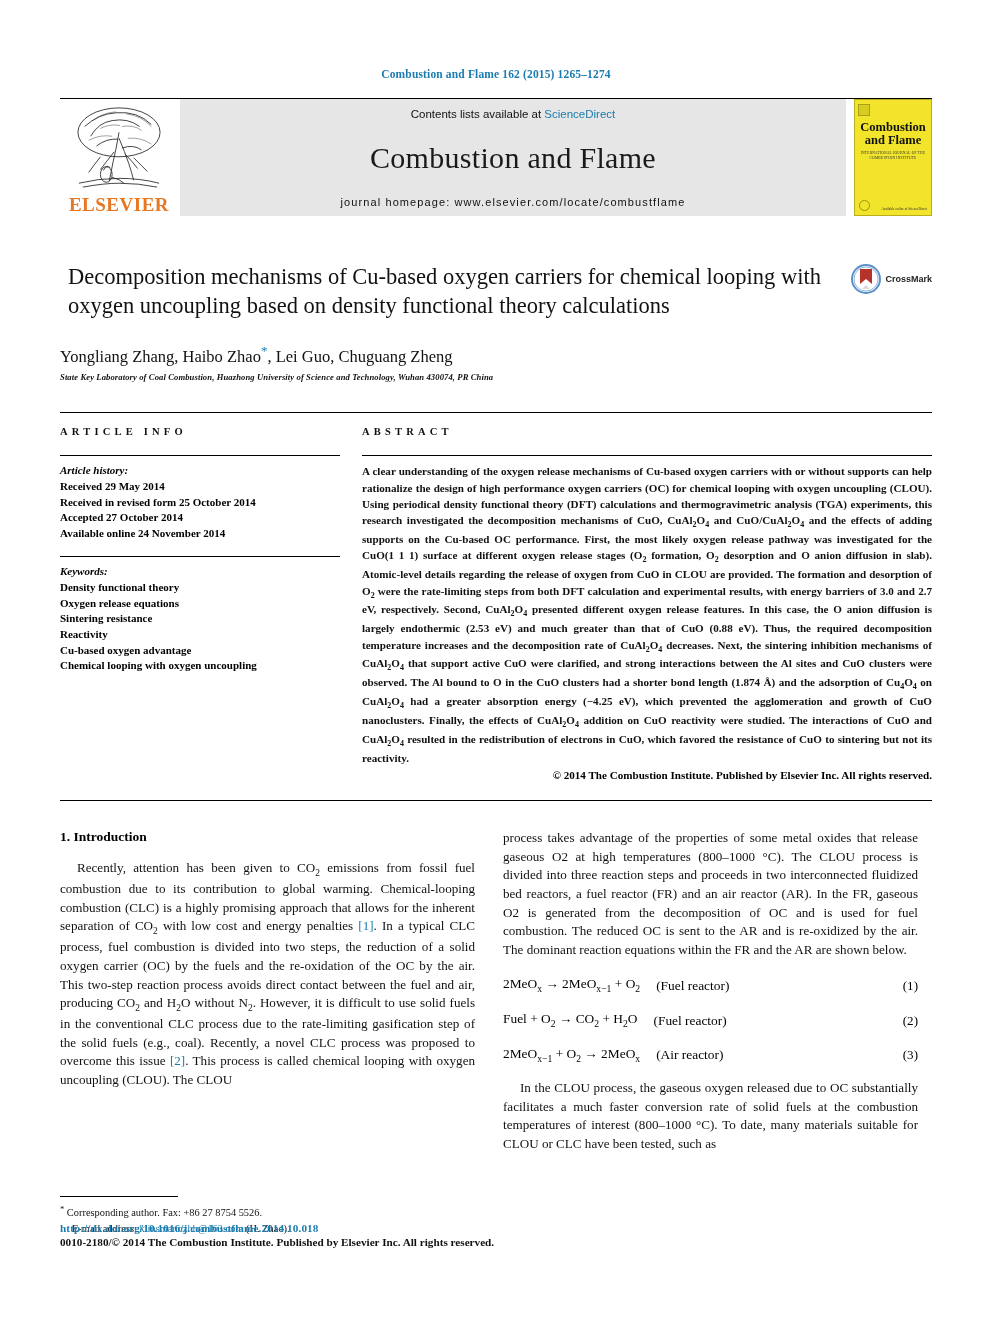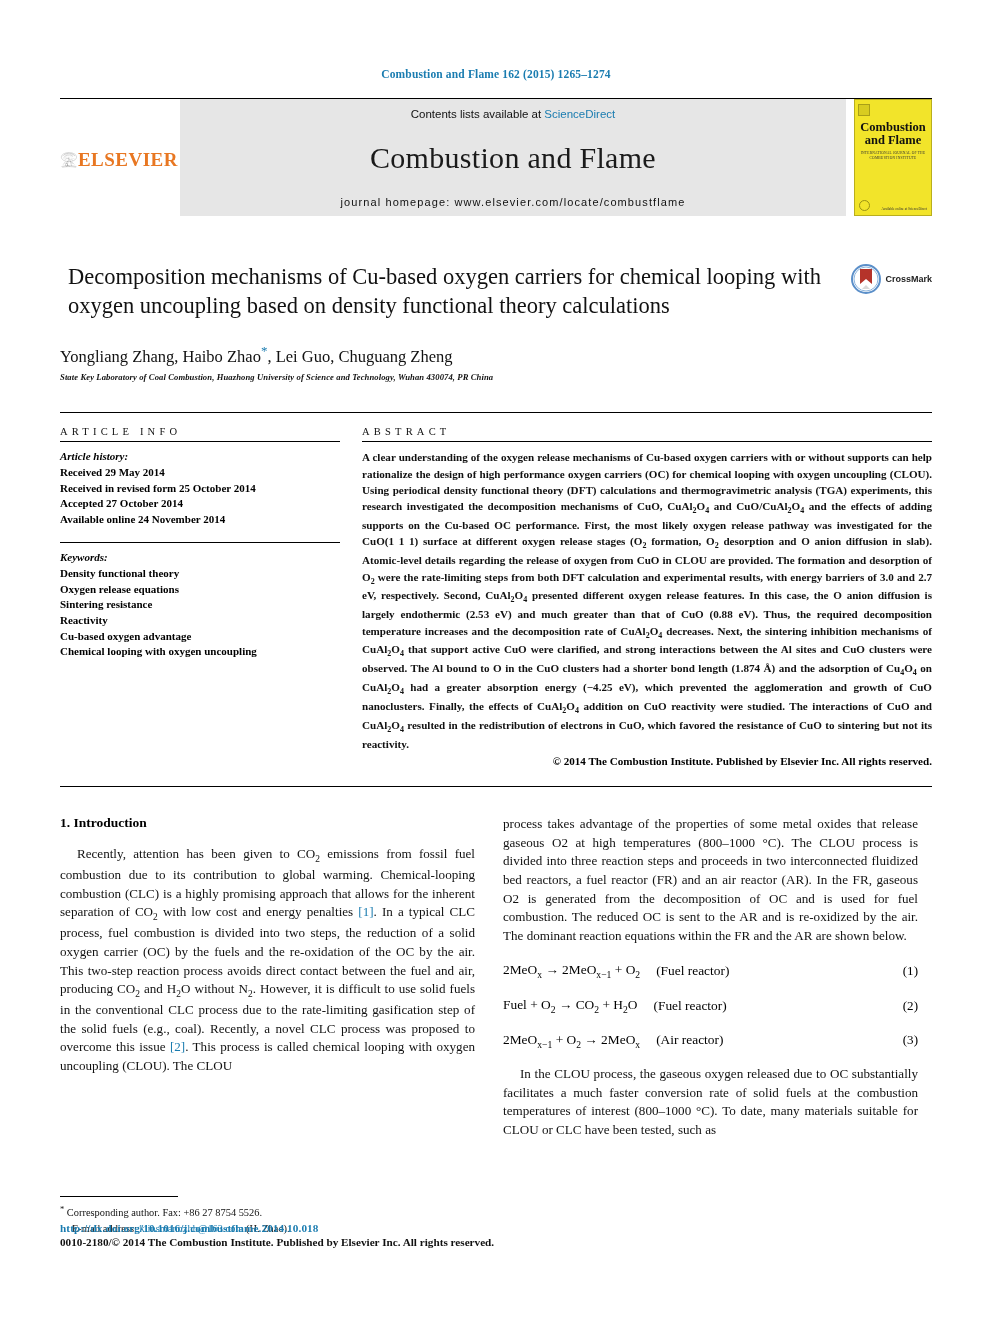--- a/index.html
+++ b/index.html
@@ -29,21 +29,21 @@
   
   .masthead {
     margin-top: 18px;
     border-top: 1.6px solid #000;
     height: 118px;
     display: flex;
     align-items: stretch;
   }
   .elsevier-logo {
     width: 118px; flex: 0 0 118px;
-    display: flex; 
+    display: flex; flex-direction: column;
     justify-content: flex-start; align-items: center;
     padding-top: 4px;
   }
   .tree-svg { display:block; }
   .elsevier-word {
     font-family: "Liberation Serif", serif;
     font-size: 19px; font-weight: bold;
     color: #E87722; letter-spacing: .5px;
     margin-top: 1px;
   }
@@ -128,24 +128,24 @@
     margin-top: 30px;
     border-top: 1.2px solid #000;
     padding-top: 13px;
     display: flex;
     gap: 22px;
   }
   .col-info { width: 280px; flex: 0 0 280px; }
   .col-abs { flex: 1 1 auto; }
   .sec-head {
     font-family: "Liberation Serif", serif;
-    font-size: 10.5px; font-weight: normal;
+    font-size: 10.5px; font-weight: bold;
     letter-spacing: 4.2px;
     color: #111;
-    margin-bottom: 4px;
+    margin-bottom: 18px;
   }
   .rule { border-top: 1.1px solid #000; }
   .info-group { padding-top: 7px; font-size: 11px; line-height: 1.42; }
   .info-group .lbl { font-style: italic; font-weight: bold; }
   .info-group .ln { font-weight: bold; }
   .info-block-2 { margin-top: 15px; }
   .abstract-body {
     padding-top: 7px;
     font-size: 11.1px;
     line-height: 1.465;
@@ -176,21 +176,21 @@
   .para {
     font-size: 13.1px;
     line-height: 1.42;
     text-align: justify;
     margin: 0 0 0 0;
     color: #111;
   }
   .para.indent { text-indent: 17px; }
   .ref { color: #1a7cb0; }
   .eqrow {
-    display: flex; align-items: center; justify-content: space-between;
+    display: flex; align-items: flex-end; justify-content: space-between;
     font-size: 13.4px; margin: 17px 0 0 0;
   }
   .eq-left { white-space: nowrap; }
   .eq-reactor { padding-left: 16px; }
   .eq-num { font-size: 13.1px; }
 
   
   .footnotes {
     position: absolute;
     left: 60px; top: 1196px; width: 415px;

